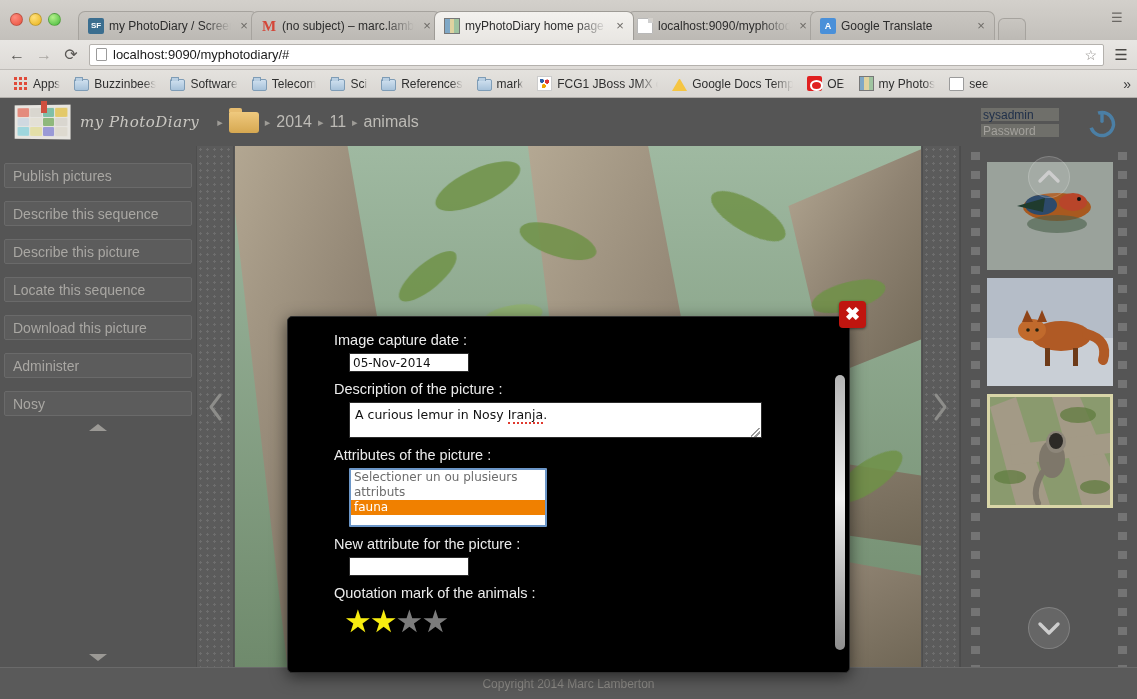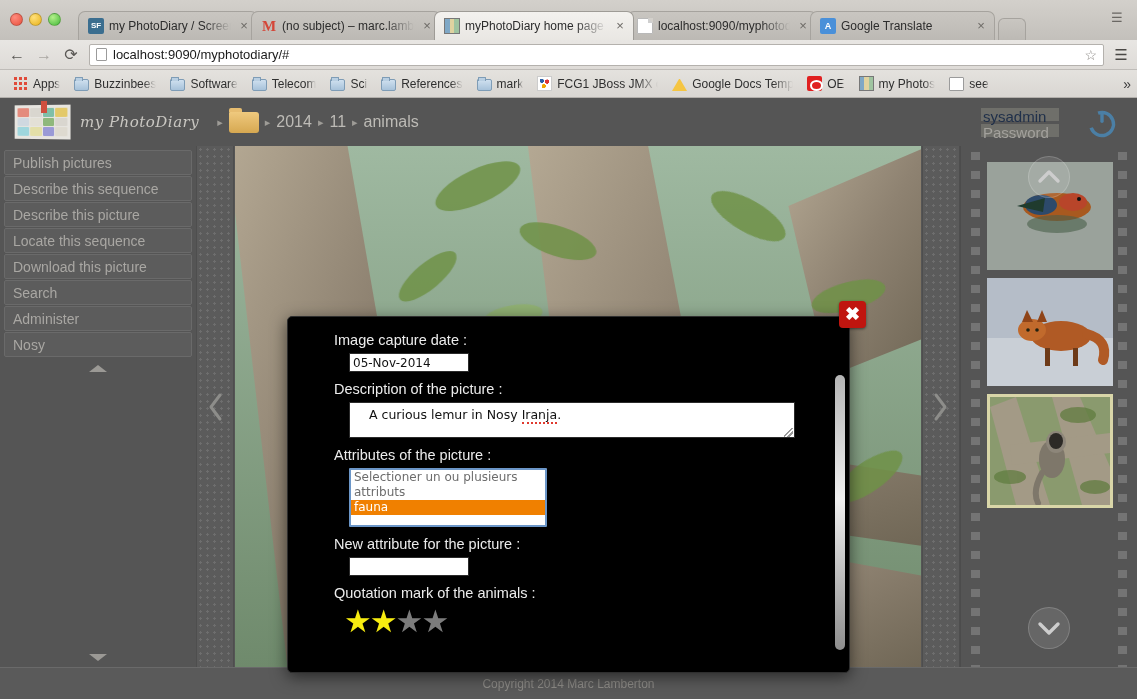--- a/index.html
+++ b/index.html
@@ -209,21 +209,21 @@
   #crumb-folder::before {
     content: ""; position: absolute; left: 0; top: -4px; width: 13px; height: 4px;
     background: #e7bd70; border-radius: 2px 2px 0 0;
   }
 
   #login-box { position: absolute; right: 78px; top: 10px; }
   .login-field {
     width: 78px; height: 13px;
     background: #6f6f6a;
     border: none;
-    font-size: 15px;
+    font-size: 12px;
     font-family: "Liberation Sans", sans-serif;
     padding: 0 2px;
     margin-bottom: 3px;
     display: block;
     color: #20304a;
   }
   .login-field.placeholder { color: #a3a19c; }
   #power-button {
     position: absolute; right: 18px; top: 8px;
     width: 34px; height: 34px;
@@ -245,20 +245,21 @@
   .menu-item {
     height: 25px;
     background: #5c5c5c;
     border: 1px solid #6a6a6a;
     border-radius: 2px;
     margin-bottom: 1px;
     display: flex; align-items: center;
     padding-left: 8px;
     font-size: 14px;
     color: #a9a7a3;
+    margin-top: 13px;
   }
   .side-arrow {
     width: 0; height: 0; margin: 8px auto 0 auto;
     border-left: 9px solid transparent; border-right: 9px solid transparent;
   }
   #sidebar-scroll-up { border-bottom: 7px solid #9b9995; }
   #sidebar-scroll-down {
     position: absolute; left: 0; right: 0; bottom: 6px;
     border-top: 7px solid #9b9995; border-bottom: none;
   }
@@ -367,25 +368,25 @@
   }
   .spacer-sm { height: 9px; }
   #date-input {
     width: 120px; height: 19px;
     background: #fff; border: 1px solid #2a2a2a;
     font-size: 12px; font-family: "DejaVu Sans", sans-serif;
     color: #111; padding: 0 3px; margin-left: 37px; line-height: 19px;
   }
   #desc-box {
     margin-left: 37px;
-    width: 446px; height: 36px;
+    width: 413px; height: 36px;
     background: #fff; border: 1px solid #2b2b2b;
     position: relative;
     font-size: 12.5px; font-family: "DejaVu Sans", sans-serif;
-    color: #111; padding: 4px 19px;
+    color: #111; padding: 4px 5px;
   }
   #desc-text .misspelled { border-bottom: 2px dotted #e03a2f; }
   .resize-grip {
     position: absolute; right: 1px; bottom: 0; width: 9px; height: 9px;
     background-image: linear-gradient(135deg, transparent 40%, #9a9a9a 40%, #9a9a9a 52%, transparent 52%,
                       transparent 66%, #9a9a9a 66%, #9a9a9a 78%, transparent 78%);
   }
   #attr-listbox {
     margin-left: 37px;
     width: 198px; height: 59px;
@@ -582,23 +583,20 @@
         <span>Describe this sequence</span>
         </div>
       <div class="menu-item">
         <span>Describe this picture</span>
         </div>
       <div class="menu-item">
         <span>Locate this sequence</span>
         </div>
       <div class="menu-item">
         <span>Download this picture</span>
-        </div>
-      <div class="menu-item">
-        <span>Search</span>
         </div>
       <div class="menu-item">
         <span>Administer</span>
         </div>
       <div class="menu-item">
         <span>Nosy</span>
         </div>
 
       <div class="side-arrow" id="sidebar-scroll-up"></div>
       <div class="side-arrow" id="sidebar-scroll-down"></div>

